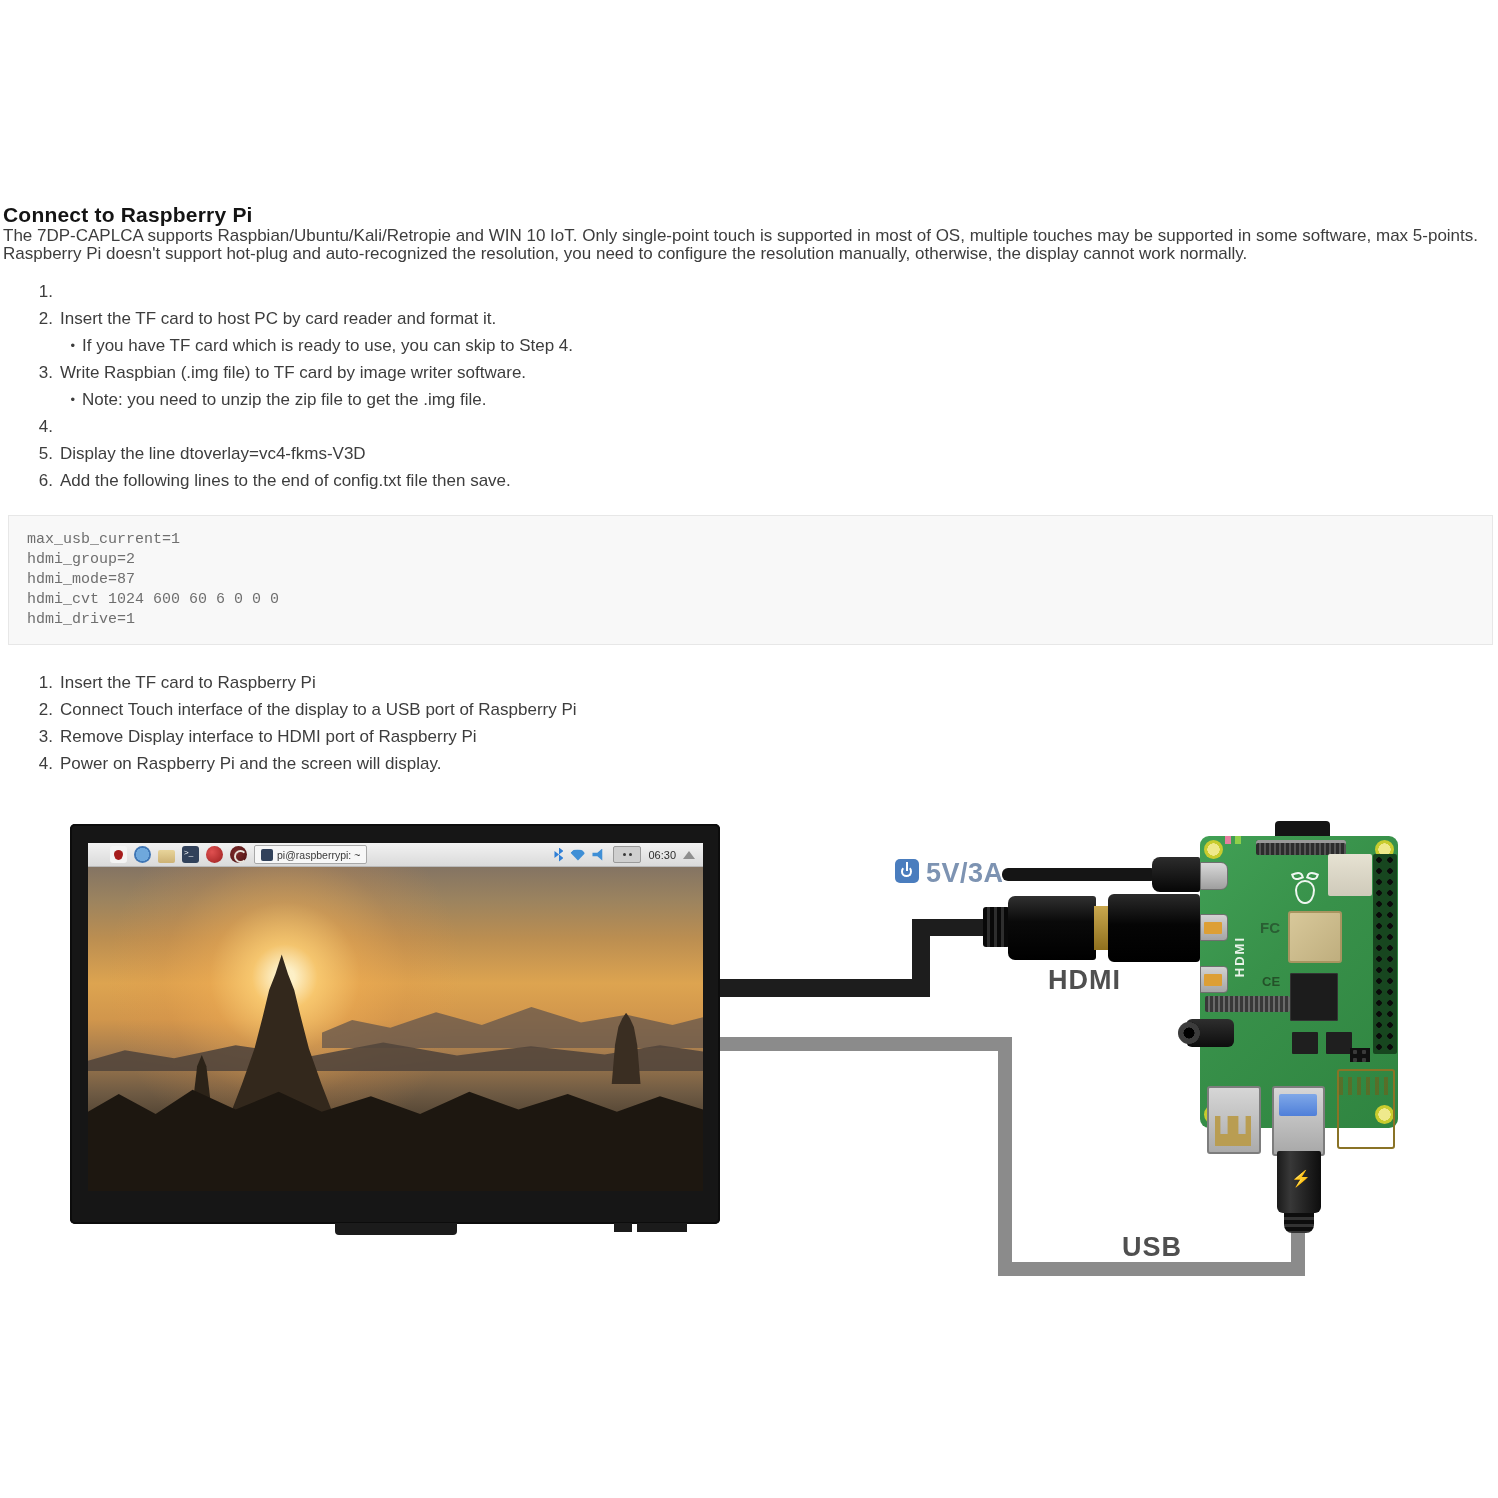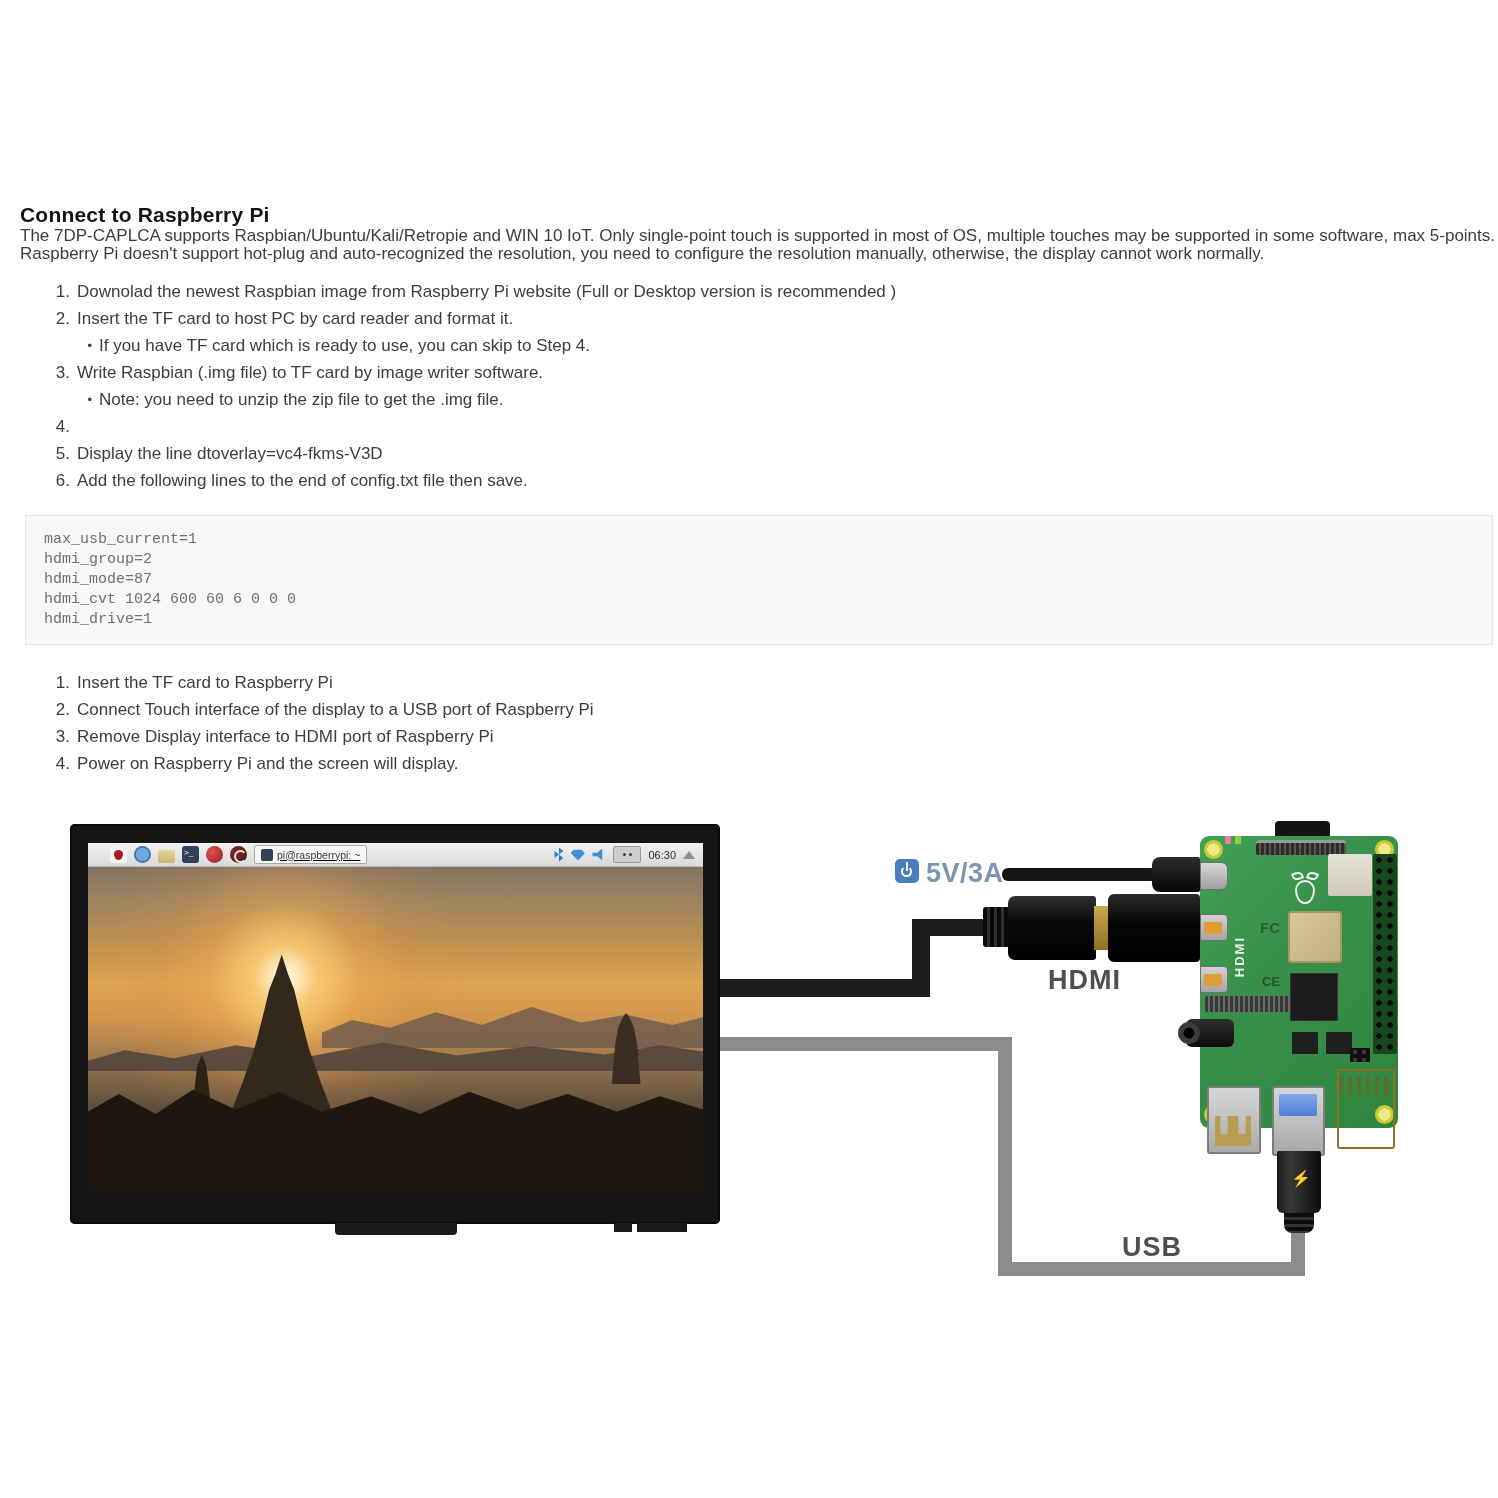--- a/index.html
+++ b/index.html
@@ -1,21 +1,21 @@
 <!DOCTYPE html>
 <html><head>
 <meta charset="utf-8">
 <style>
   * { margin:0; padding:0; box-sizing:border-box; }
   html,body { width:1498px; height:1498px; background:#ffffff; overflow:hidden;
     font-family:"Liberation Sans", sans-serif; }
   #page { position:relative; width:1498px; height:1498px; padding-top:203px; }
 
   
-  .doc { padding-left:20px; color:#3f3f3f; }
+  .doc { padding-left:3px; color:#3f3f3f; }
   h1[data-name="page-title"] { font-size:21px; font-weight:bold; color:#141414; letter-spacing:.2px; }
   .para { font-size:17px; line-height:18px; margin-top:0; color:#3d3d3d; }
   .steps { margin-top:15px; }
   .step { display:flex; height:27px; align-items:center; font-size:17px; color:#3d3d3d; padding-left:30px; }
   .step .marker { width:20px; text-align:right; margin-right:7px; flex:none; }
   .step.sub { padding-left:62px; }
   .step.sub .marker { width:10px; font-size:13px; }
   pre.code-block { margin:21px 5px 0 5px; background:#f8f8f8; border:1px solid #e7e7e7;
     padding:14px 0 14px 18px; font-family:"Liberation Mono","DejaVu Sans Mono",monospace;
     font-size:15px; line-height:20px; color:#6f6f6f; }
@@ -45,21 +45,21 @@
   .ic-globe { border-radius:50%; background:
     radial-gradient(circle at 50% 50%, #6fa8dc 0 55%, #3f76b5 56% 100%); }
   .ic-folder { background:linear-gradient(#e8d49a,#cdb275); border-radius:2px; top:2px; height:13px; }
   .ic-term { background:#31415a; }
   .ic-term:after { content:">_"; position:absolute; left:2px; top:2px; font-size:8px; color:#fff; }
   .ic-red { border-radius:50%; background:radial-gradient(circle at 35% 35%, #e05050, #9c1f1f); }
   .ic-dred { border-radius:50%; background:radial-gradient(circle at 40% 40%, #7c2a2a, #4c1212); }
   .ic-dred:after { content:""; position:absolute; left:4px; top:4px; width:9px; height:9px;
     border:2px solid #e8e4dc; border-right-color:transparent; border-radius:50%; }
   .win-btn { display:flex; align-items:center; gap:4px; height:19px; padding:0 6px;
-    background:#f7f7f7; border:1px solid #a8a8a8; border-radius:2px; max-width:150px;text-decoration:underline; }
+    background:#f7f7f7; border:1px solid #a8a8a8; border-radius:2px; max-width:150px; }
   .win-btn .mini { width:12px; height:12px; background:#31415a; border-radius:2px; flex:none; }
   .win-btn span.t { font-size:10.5px; color:#3a3a3a; white-space:nowrap; }
   .tb-space { flex:1; }
   .bt-ic { width:9px; height:14px; background:#2f7fd6; clip-path:polygon(50% 0,100% 25%,0 75%,0 25%,100% 75%,50% 100%); }
   .wifi-ic { width:15px; height:12px; background:#3f8fd6; clip-path:polygon(0 35%,50% 100%,100% 35%,80% 10%,20% 10%); border-radius:50%; }
   .vol-ic { width:14px; height:12px; background:#3f8fd6; clip-path:polygon(0 35%,35% 35%,70% 0,70% 100%,35% 65%,0 65%); }
   .cpu-box { width:28px; height:17px; background:#cfcfcf; border:1px solid #9a9a9a; border-radius:2px;
     display:flex; align-items:center; justify-content:center; gap:3px; }
   .cpu-box i { width:3px; height:3px; background:#3a3a3a; border-radius:50%; }
   .tb-time { font-size:11px; color:#2e2e2e;text-align:right; }
@@ -183,21 +183,20 @@
 <div id="page" data-name="page">
 
   <div class="doc" data-name="document-section">
     <h1 data-name="page-title">Connect to Raspberry Pi</h1>
     <p class="para" data-name="intro-paragraph-1">The 7DP-CAPLCA supports Raspbian/Ubuntu/Kali/Retropie and WIN 10 IoT. Only single-point touch is supported in most of OS, multiple touches may be supported in some software, max 5-points.</p>
     <p class="para" data-name="intro-paragraph-2">Raspberry Pi doesn't support hot-plug and auto-recognized the resolution, you need to configure the resolution manually, otherwise, the display cannot work normally.</p>
 
     <div class="steps" data-name="setup-steps-list">
         <div class="step" data-name="numbered-step-item">
           <span class="marker" data-name="step-marker">1.</span>
-          <span class="txt" data-name="step-text">Downolad the newest Raspbian image from Raspberry Pi website  (Full or Desktop version is recommended )</span>
         </div>
         <div class="step" data-name="numbered-step-item">
           <span class="marker" data-name="step-marker">2.</span>
           <span class="txt" data-name="step-text">Insert the TF card to host PC by card reader and format it.</span>
         </div>
         <div class="step sub" data-name="sub-bullet-item">
           <span class="marker" data-name="step-marker">•</span>
           <span class="txt" data-name="step-text">If you have TF card which is ready to use, you can skip to Step 4.</span>
         </div>
         <div class="step" data-name="numbered-step-item">

